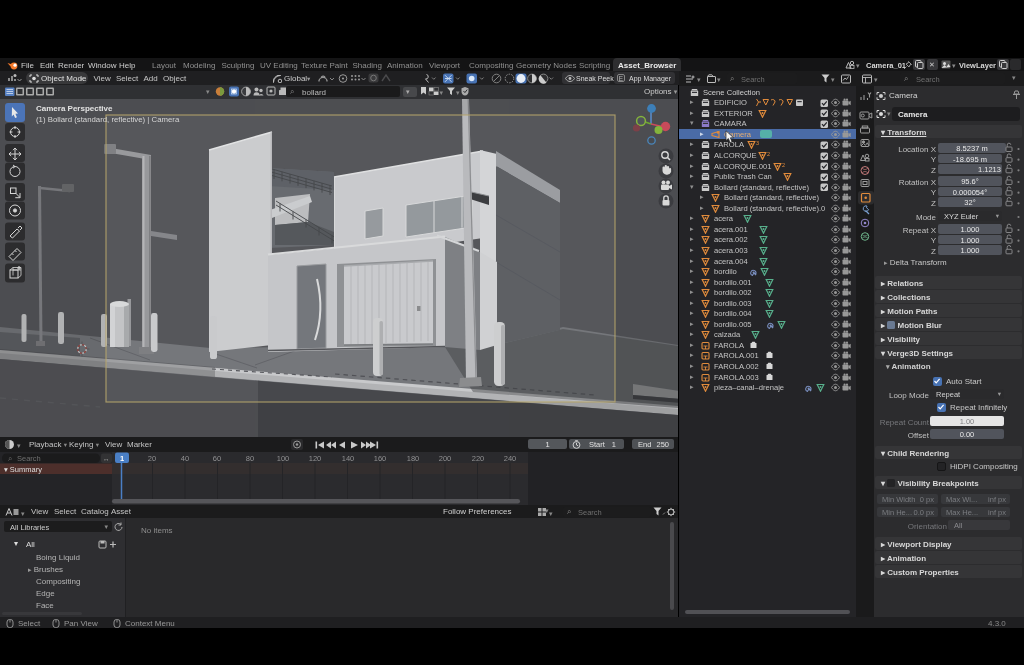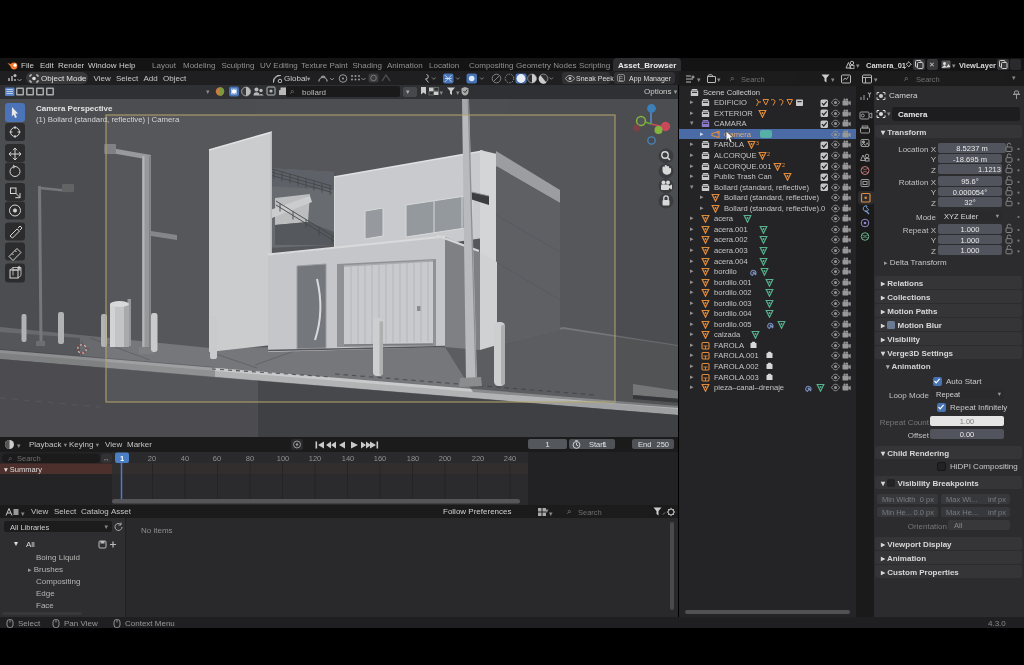--- a/index.html
+++ b/index.html
@@ -110,21 +110,21 @@
     <span class="m" style="left:58px">Render</span>
     <span class="m" style="left:88px">Window</span>
     <span class="m" style="left:119px">Help</span>
     <span class="tab" style="left:152px">Layout</span>
     <span class="tab" style="left:183px">Modeling</span>
     <span class="tab" style="left:221.5px">Sculpting</span>
     <span class="tab" style="left:260px">UV Editing</span>
     <span class="tab" style="left:301px">Texture Paint</span>
     <span class="tab" style="left:352.5px">Shading</span>
     <span class="tab" style="left:387px">Animation</span>
-    <span class="tab" style="left:429px">Location</span>
+    <span class="tab" style="left:429px">Viewport</span>
     <span class="tab" style="left:469px">Compositing</span>
     <span class="tab" style="left:516px">Geometry Nodes</span>
     <span class="tab" style="left:579px">Scripting</span>
     <span class="tabact" style="left:613px">Asset_Browser</span>
     <span class="tab" style="left:668px;color:#aaa">+</span>
     <svg class="abs" style="left:845px;top:2px" width="17" height="10" viewBox="0 0 17 10">
         <path d="M1,8 L3.5,2.5 L6,8 Z" fill="none" stroke="#bbb" stroke-width="1"></path>
         <circle cx="7" cy="3" r="1.7" fill="none" stroke="#bbb"></circle>
         <rect x="5" y="5.5" width="4" height="3" fill="none" stroke="#bbb" stroke-width="0.8"></rect>
         <text x="11" y="8" fill="#888" font-size="7">▾</text>
@@ -506,21 +506,21 @@
           <path d="M9,0.5 L3,4 L9,7.5 z"></path>
         <path d="M17,0.5 L12,4 L17,7.5 z M22,0.5 L17,4 L22,7.5 z" transform="translate(-1,0)"></path>
         <path d="M30,0.5 L24,4 L30,7.5 z"></path>
         <path d="M36,0.5 L43,4 L36,7.5 z"></path>
         <path d="M46,0.5 L51,4 L46,7.5 z M51,0.5 L56,4 L51,7.5 z"></path>
         <path d="M55,0.5 L61,4 L55,7.5 z"></path>
           <rect x="61.5" y="0.5" width="1.6" height="7"></rect>
       </g>
     </svg>
     <div class="fld" style="left:528px;top:2px;width:39px;background:#54575b;">1</div>
-    <div class="fld" style="left:569px;top:2px;width:46px;background:#4e5155;color:#e0e0e0;text-align:left;padding-left:20px;">Start <span style="position:absolute;right:8px">1</span>
+    <div class="fld" style="left:569px;top:2px;width:55px;background:#4e5155;color:#e0e0e0;text-align:left;padding-left:20px;">Start <span style="position:absolute;right:8px">1</span>
       <svg class="abs" style="left:3px;top:0.5px" width="9" height="9" viewBox="0 0 10 10">
           <circle cx="5" cy="5.5" r="3.8" fill="none" stroke="#ddd"></circle>
           <path d="M5,5.5 v-2.5 M5,5.5 l1.8,1 M3.5,0.8 h3" stroke="#ddd" fill="none"></path>
         </svg>
     </div>
     <div class="fld" style="left:632px;top:2px;width:42px;background:#4e5155;color:#e0e0e0;text-align:left;padding-left:6px;">End <span style="position:absolute;right:5px">250</span></div>
   </div>
   <div class="abs" id="tlbody">
     <svg width="678" height="53" viewBox="0 452 678 53">
       <rect x="0" y="452" width="678" height="53" fill="#222225"></rect>
@@ -1207,21 +1207,21 @@
       </svg>
     <div class="abs" style="left:0px;top:21px;width:147px;height:13.5px;">
       <svg class="abs" style="left:2px;top:2px" width="10" height="10" viewBox="0 0 10 10">
           <circle cx="5" cy="5" r="2" fill="#ddd"></circle>
           <path d="M1,1.5 h2.2 M6.8,1.5 H9 M1,8.5 h2.2 M6.8,8.5 H9 M1,1.5 v2.2 M1,6.3 v2.2 M9,1.5 v2.2 M9,6.3 v2.2" stroke="#ddd" stroke-width="1"></path>
         </svg>
       <span class="abs" style="left:13px;top:3px;font-size:7px;color:#888">▾</span>
       <div class="abs" style="left:18px;top:0;width:128px;height:13.5px;background:#1d1d1f;border-radius:3px;"></div>
       <span class="abs" style="left:24px;top:2.5px;color:#e8e8e8;font-weight:bold;">Camera</span>
     </div>
-    <div class="sect" style="top:39px;">▾ Transform</div>
+    <div class="sect" style="top:39px;text-decoration:underline;">▾ Transform</div>
     <span class="lbl" style="top:58.5px;right:88px;">Location X</span>
     <div class="fld" style="left:64px;top:57px;width:68px;">8.5237 m</div>
     <span class="lbl" style="top:69px;right:88px;">Y</span>
     <div class="fld" style="left:64px;top:67.7px;width:64px;">-18.695 m</div>
     <span class="lbl" style="top:79.5px;right:88px;">Z</span>
     <div class="fld" style="left:64px;top:78.3px;width:64px;padding-left:39px;">1.1213 m</div>
     <span class="lbl" style="top:91.5px;right:88px;">Rotation X</span>
     <div class="fld" style="left:64px;top:90px;width:64px;">95.6°</div>
     <span class="lbl" style="top:102px;right:88px;">Y</span>
     <div class="fld" style="left:64px;top:100.7px;width:64px;">0.000054°</div>

